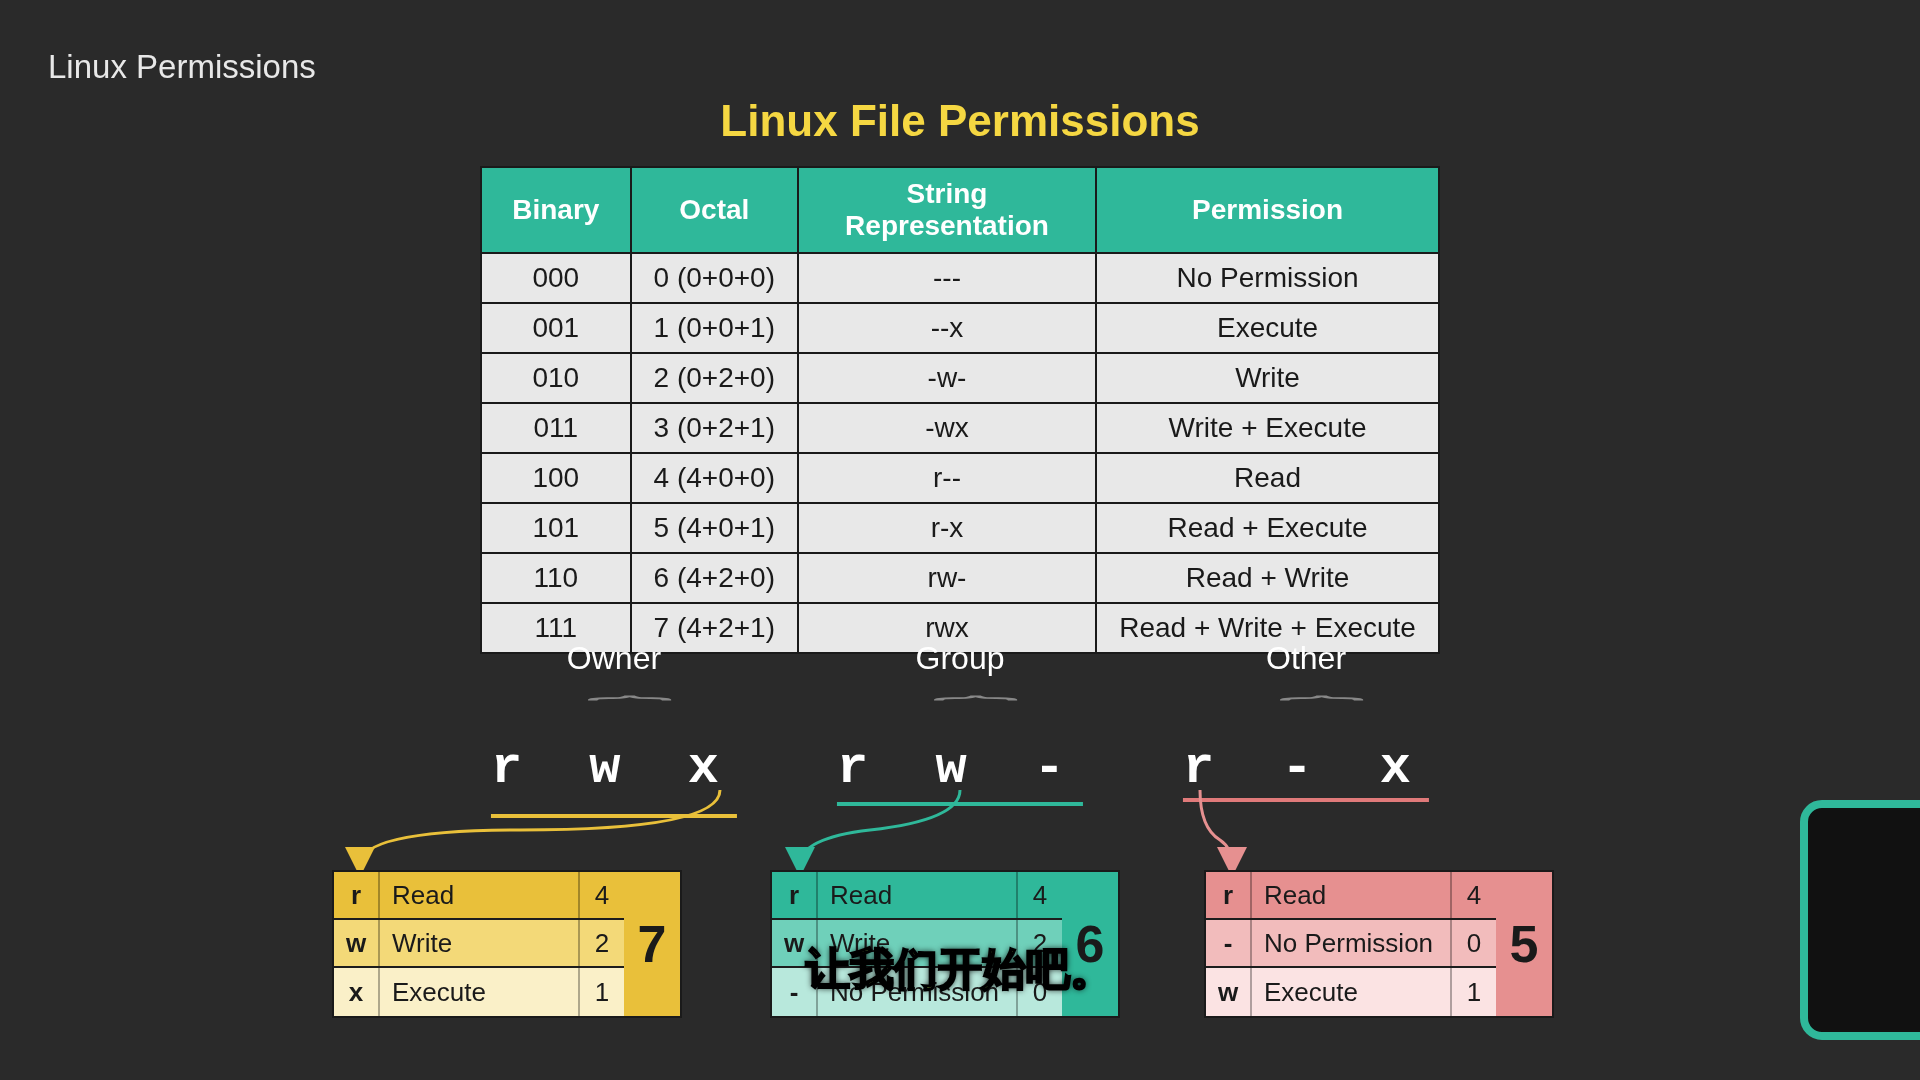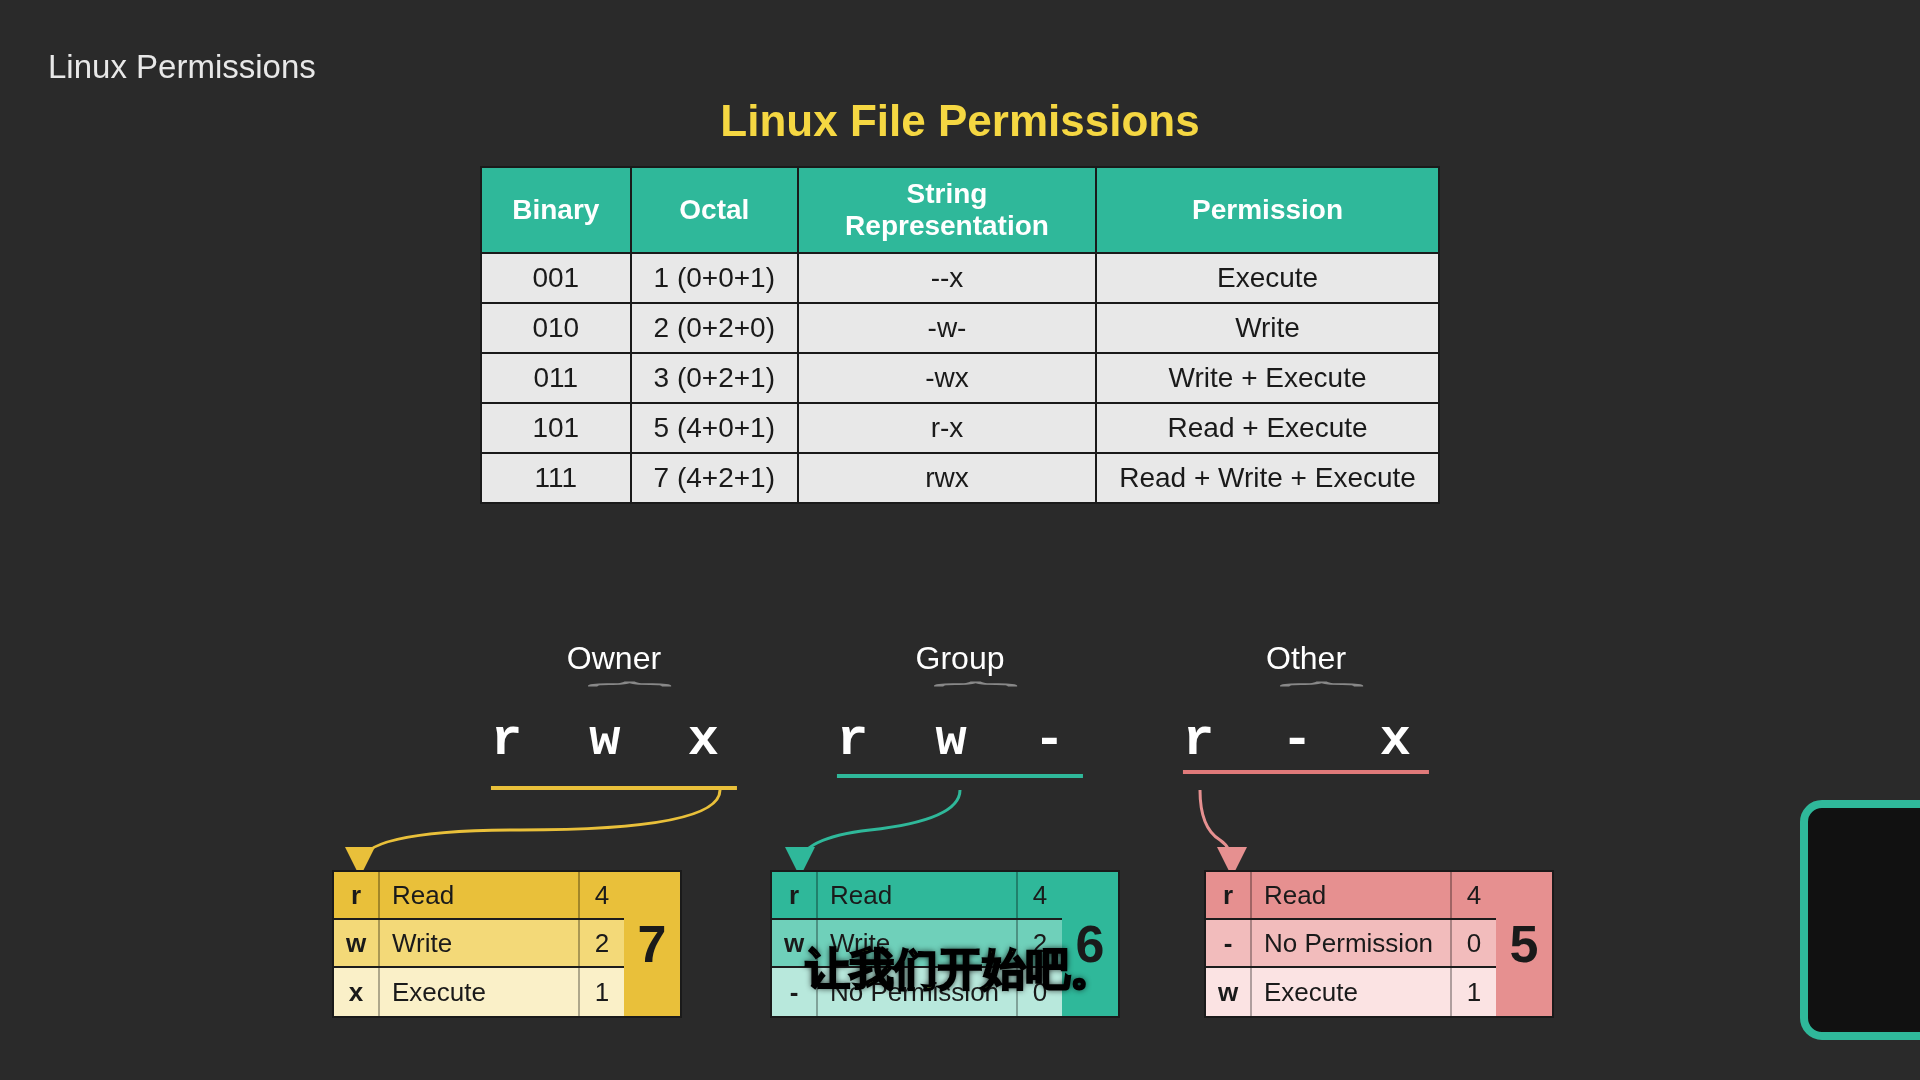--- a/index.html
+++ b/index.html
@@ -64,21 +64,21 @@
     top: 640px;
     left: 50%;
     transform: translateX(-50%);
     display: flex;
     gap: 100px;
   }
   .triplet {
     display: flex;
     flex-direction: column;
     align-items: center;
-    gap: 8px;
+    gap: 22px;
     position: relative;
   }
   .triplet-label {
     font-size: 32px;
     color: #fff;
   }
   .brace {
     font-size: 36px;
     color: #888;
     letter-spacing: -8px;
@@ -198,42 +198,60 @@
   <thead>
     <tr>
       <th class="col-bin">Binary</th>
       <th class="col-oct">Octal</th>
       <th class="col-str">String Representation</th>
       <th class="col-perm">Permission</th>
     </tr>
   </thead>
   <tbody id="perm-tbody">
       <tr>
+        <td>000</td>
+        <td>0 (0+0+0)</td>
+        <td>---</td>
+        <td>No Permission</td>
+      </tr>
+      <tr>
         <td>001</td>
         <td>1 (0+0+1)</td>
         <td>--x</td>
         <td>Execute</td>
       </tr>
       <tr>
         <td>010</td>
         <td>2 (0+2+0)</td>
         <td>-w-</td>
         <td>Write</td>
       </tr>
       <tr>
         <td>011</td>
         <td>3 (0+2+1)</td>
         <td>-wx</td>
         <td>Write + Execute</td>
       </tr>
       <tr>
+        <td>100</td>
+        <td>4 (4+0+0)</td>
+        <td>r--</td>
+        <td>Read</td>
+      </tr>
+      <tr>
         <td>101</td>
         <td>5 (4+0+1)</td>
         <td>r-x</td>
         <td>Read + Execute</td>
+      </tr>
+      <tr>
+        <td>110</td>
+        <td>6 (4+2+0)</td>
+        <td>rw-</td>
+        <td>Read + Write</td>
       </tr>
       <tr>
         <td>111</td>
         <td>7 (4+2+1)</td>
         <td>rwx</td>
         <td>Read + Write + Execute</td>
       </tr>
     </tbody>
 </table>
 

